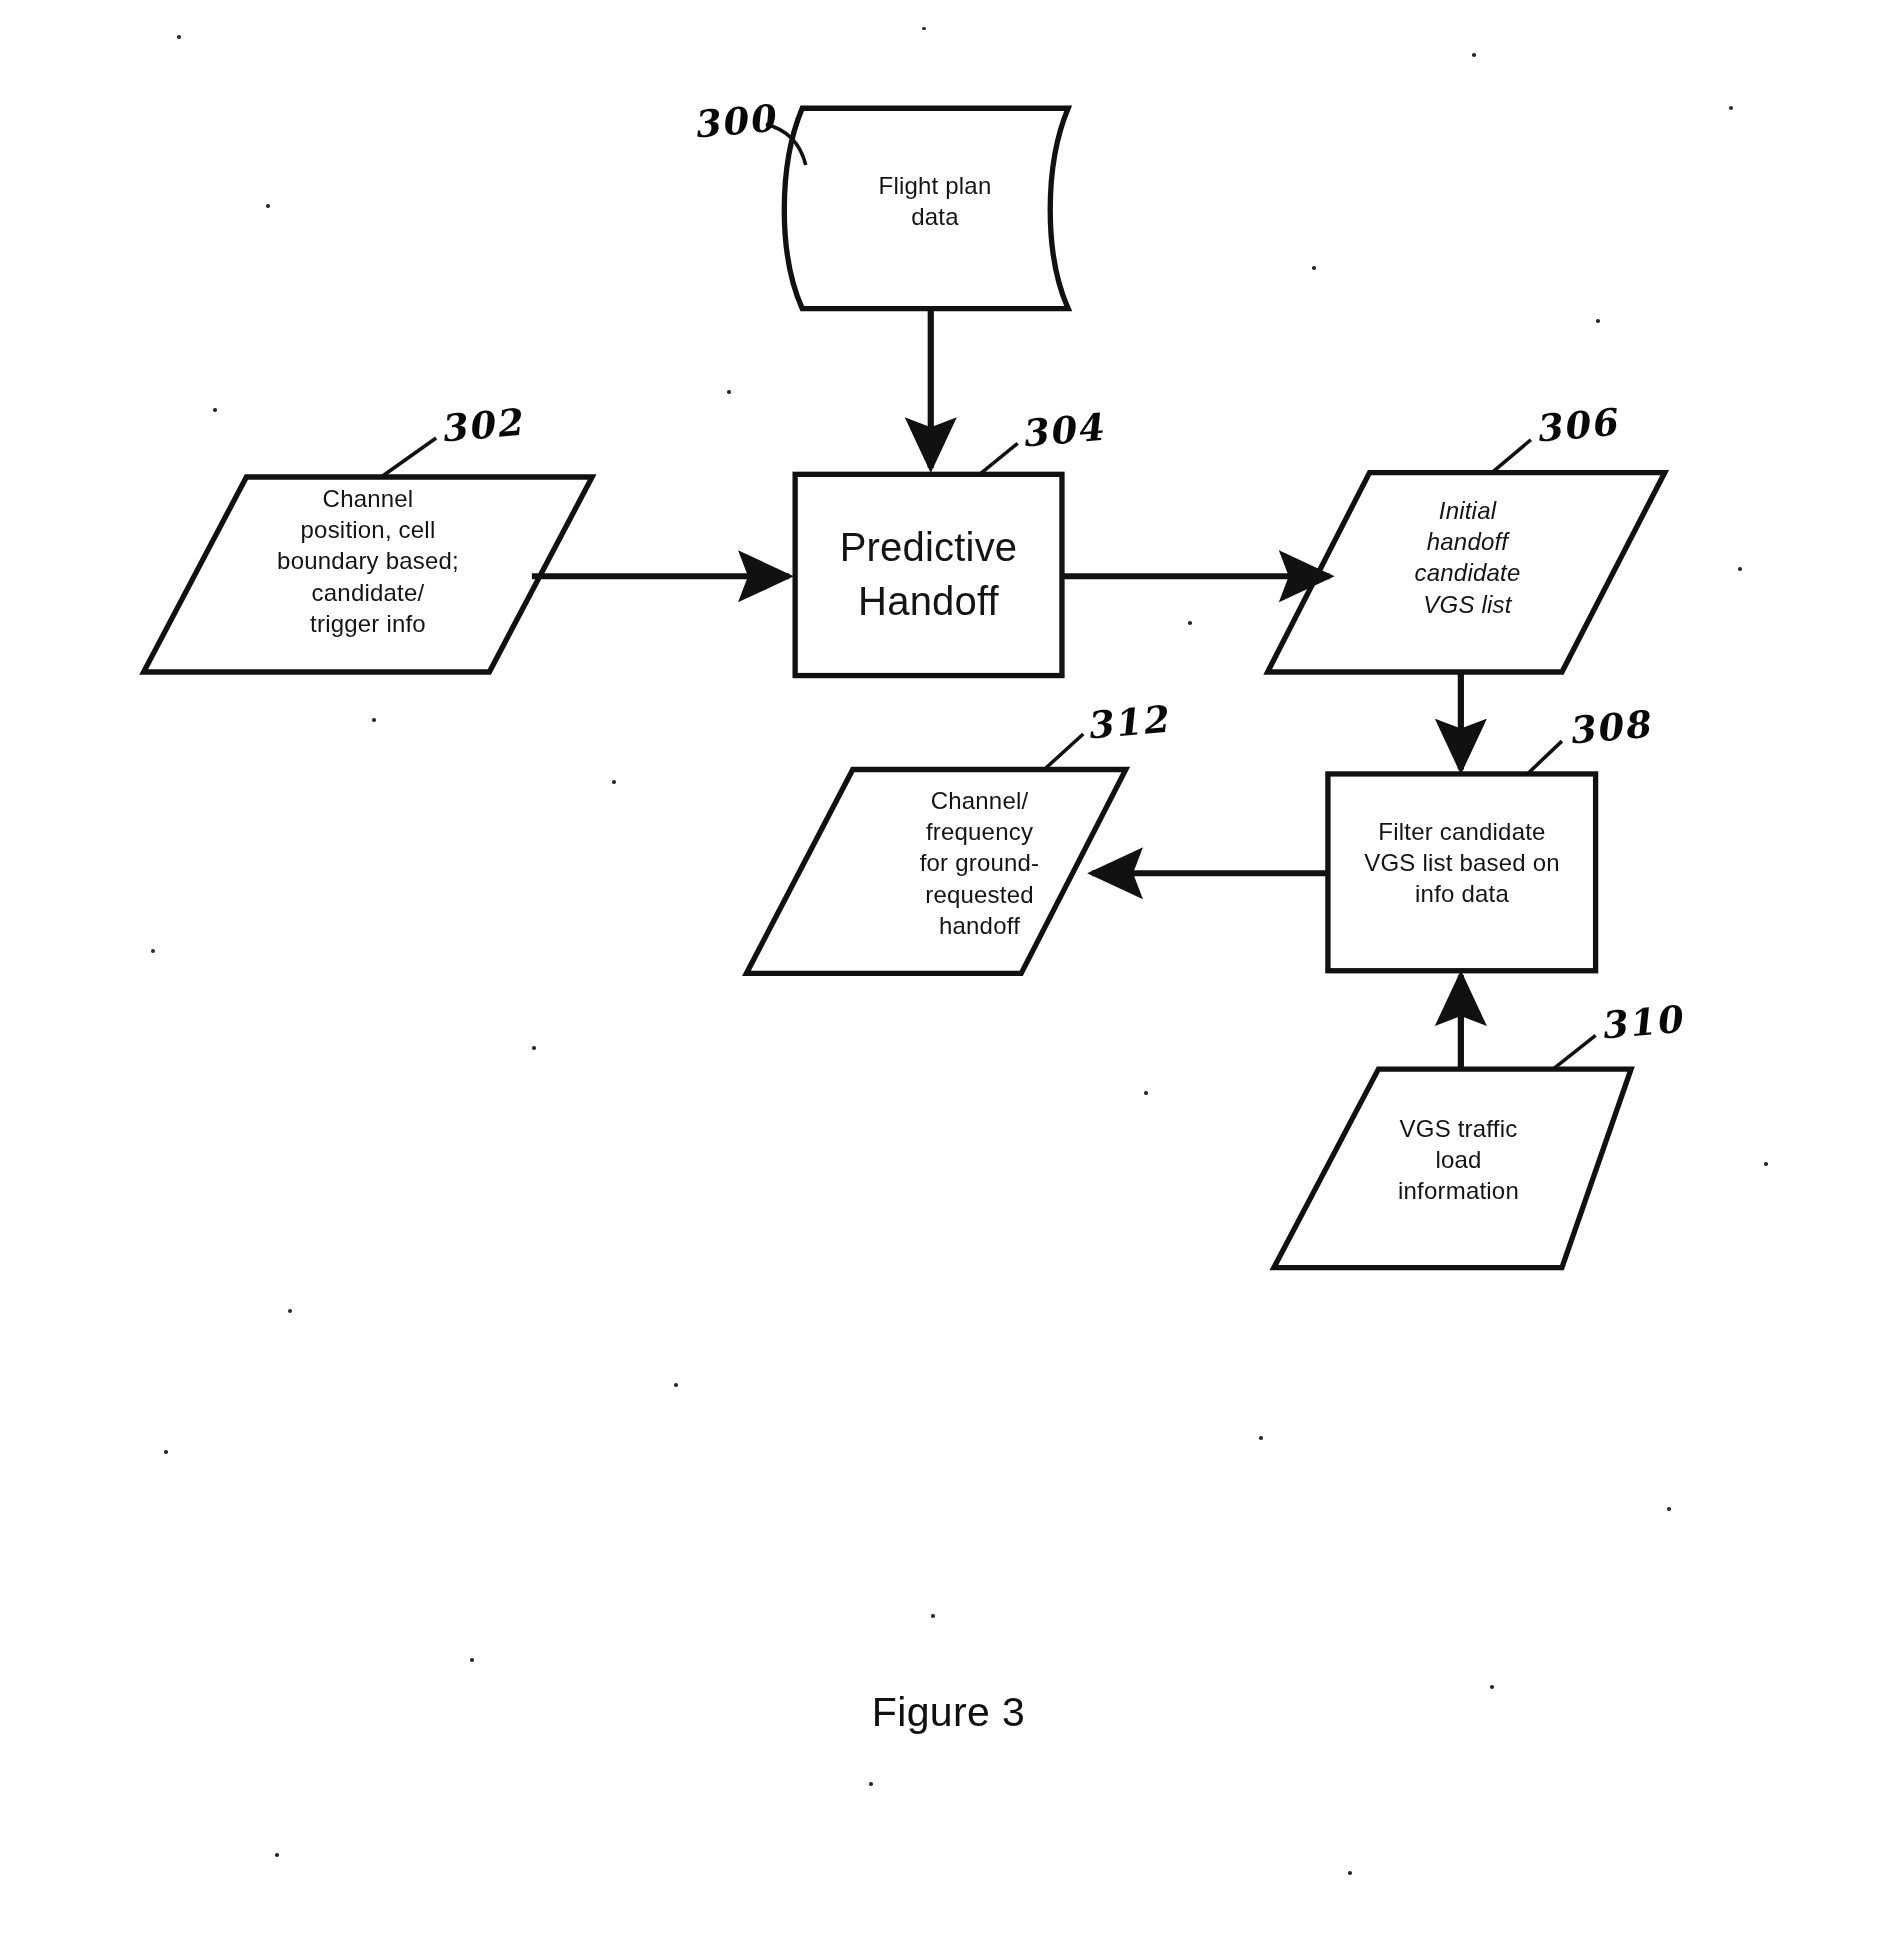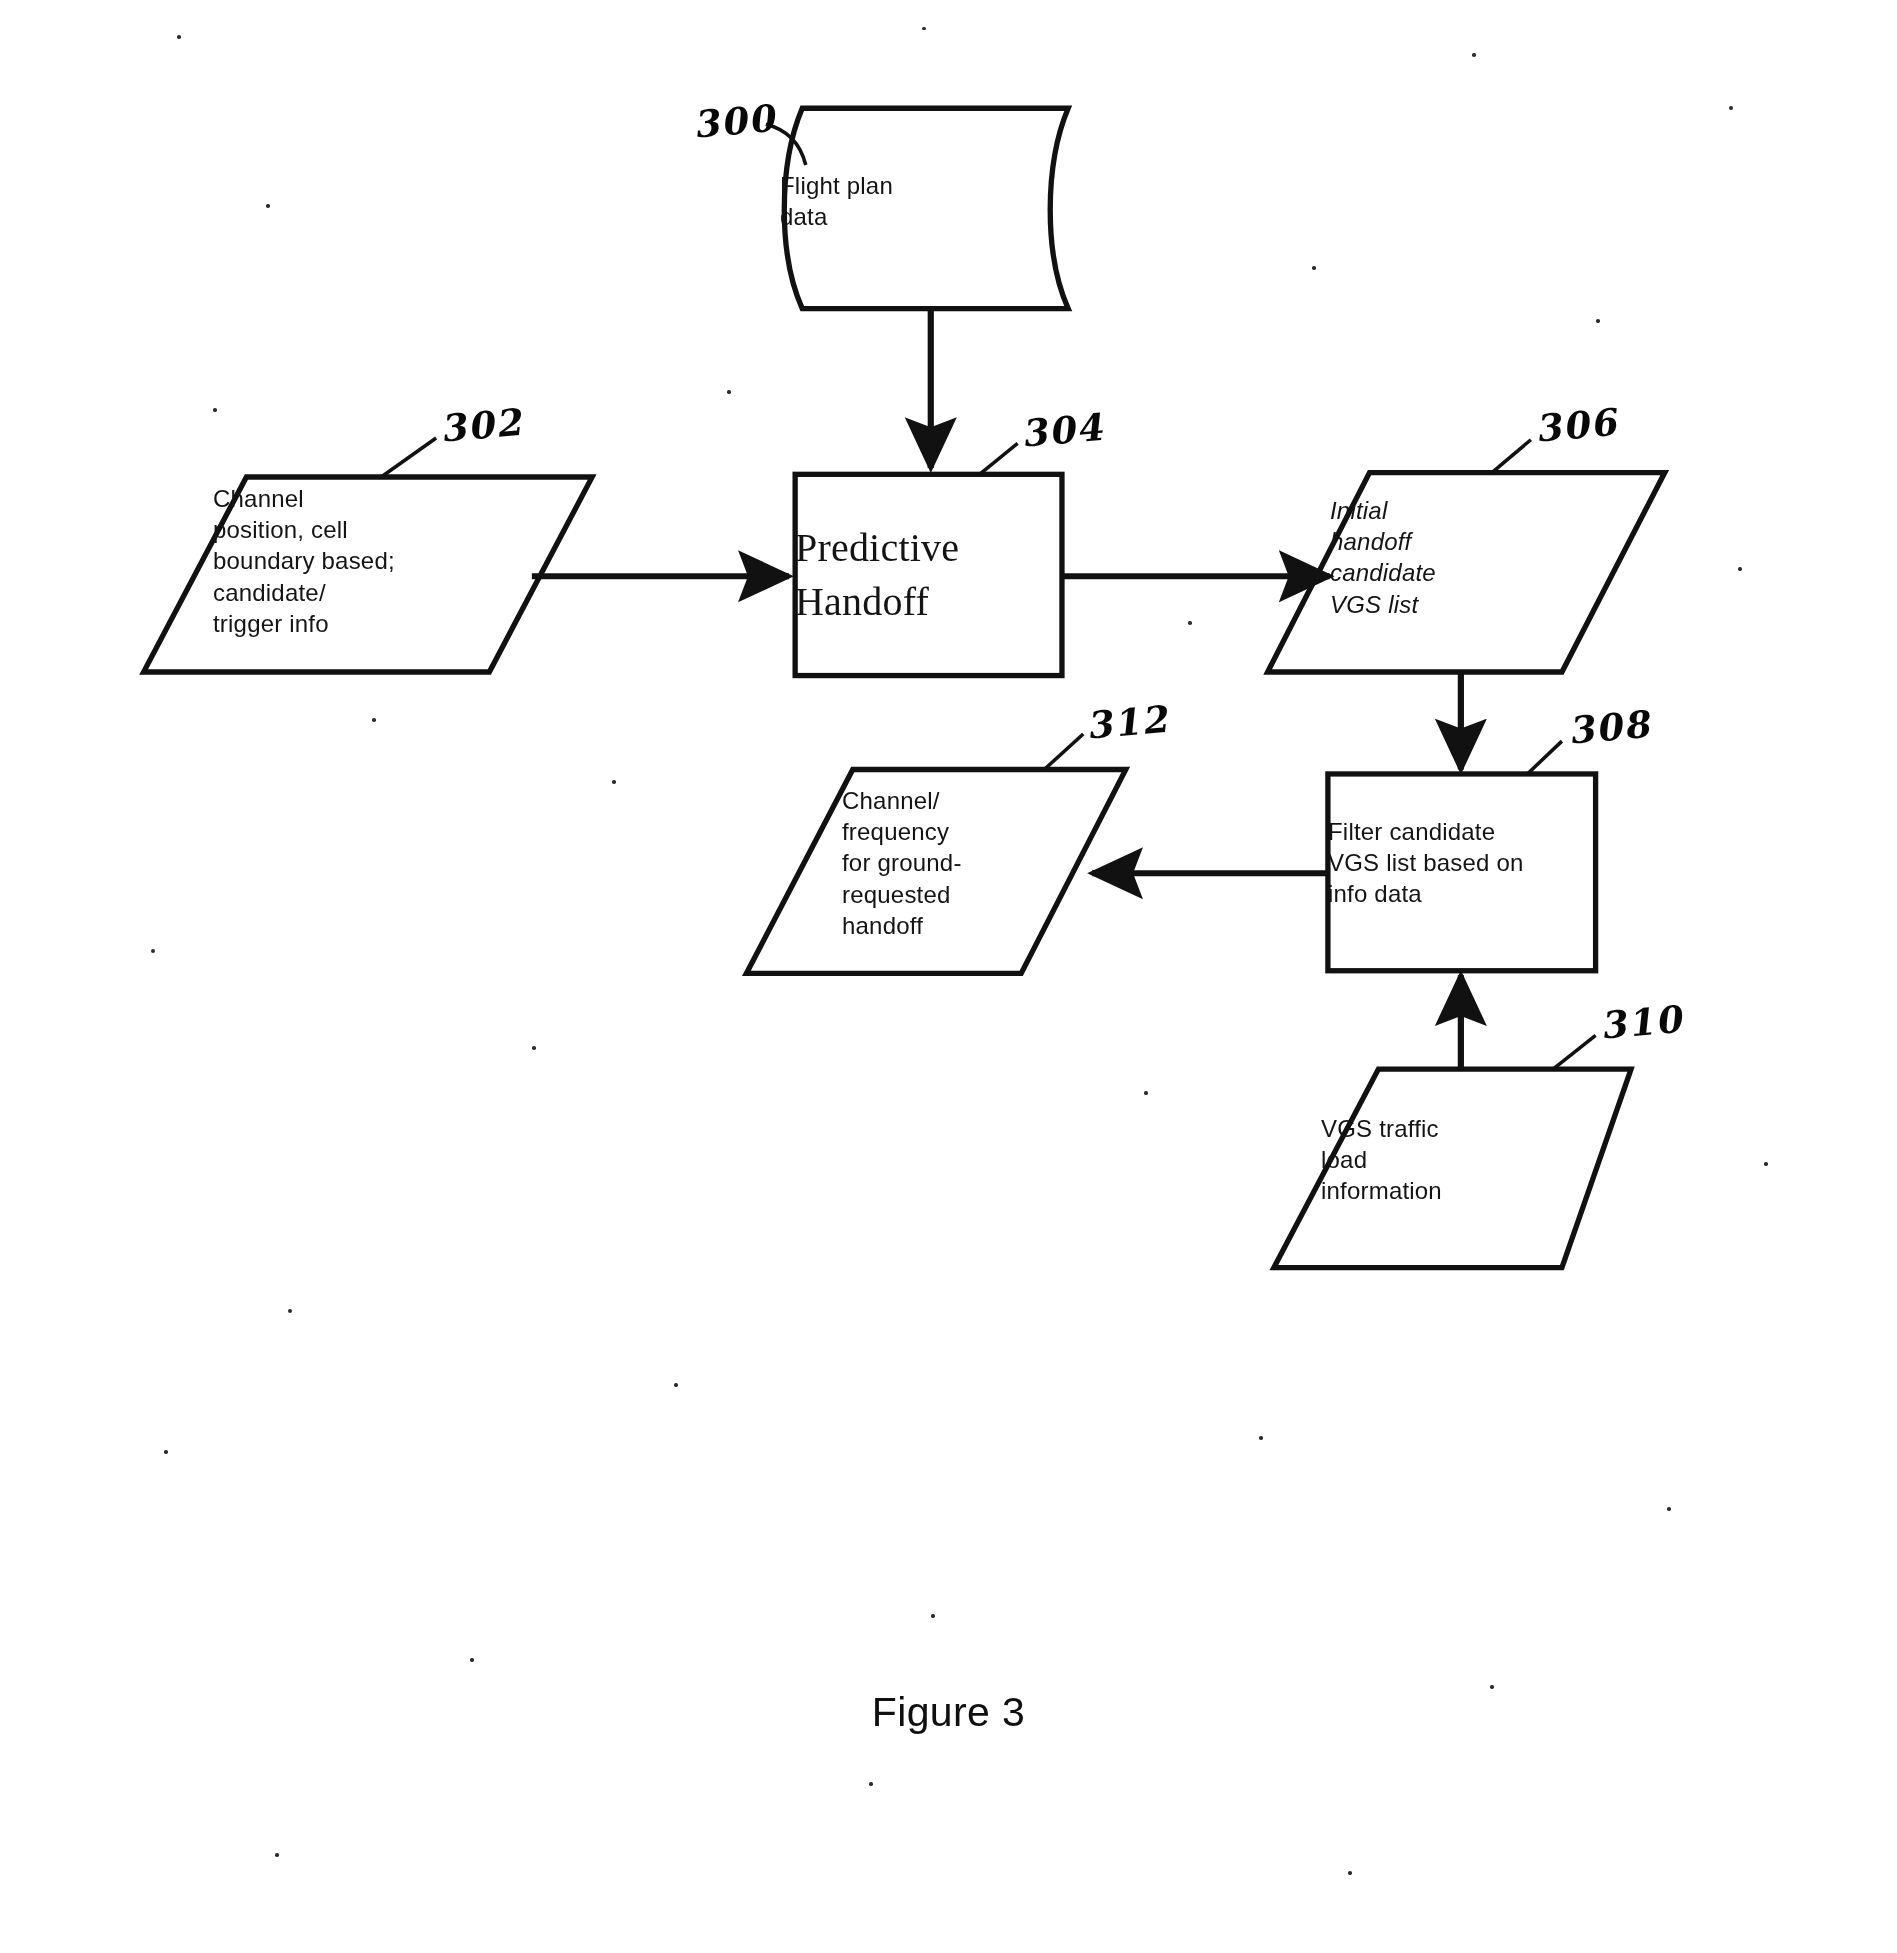--- a/index.html
+++ b/index.html
@@ -20,30 +20,30 @@
   #figure-canvas {
     position: absolute;
     inset: 0;
     width: 1897px;
     height: 1953px;
   }
 
   
   .node-text {
     position: absolute;
-    text-align: left;
+    text-align: center;
     color: #141414;
     line-height: 1.30;
     letter-spacing: 0.2px;
     -webkit-font-smoothing: none;
     pointer-events: none;
   }
 
   .node-text.small { font-size: 24px; }
-  .node-text.big   { font-size: 40px; line-height: 1.34; font-family: Liberation Serif, serif; }
+  .node-text.big   { font-size: 40px; line-height: 1.34; }
 
   
   .ref-num {
     position: absolute;
     font-family: "DejaVu Serif", serif;
     font-size: 37px;
     font-style: italic;
     font-weight: 600;
     color: #080808;
     letter-spacing: 1.8px;

